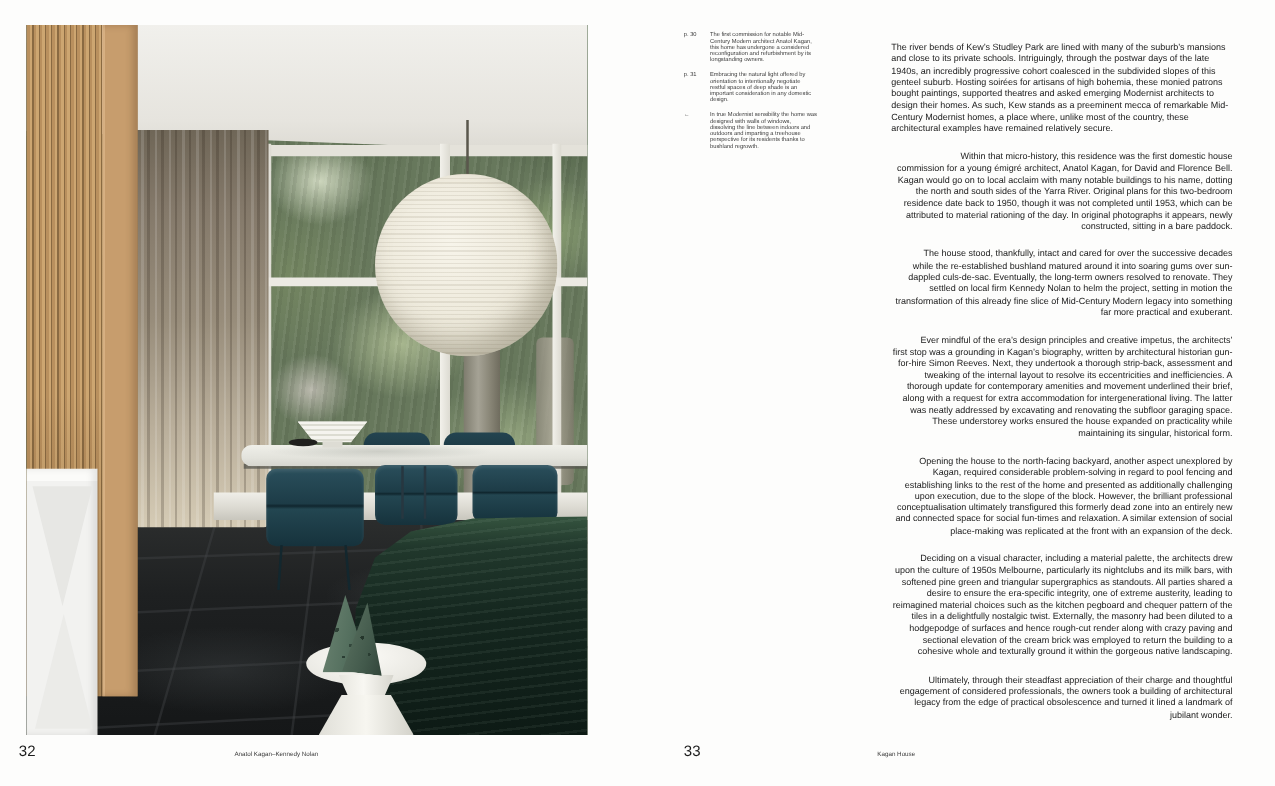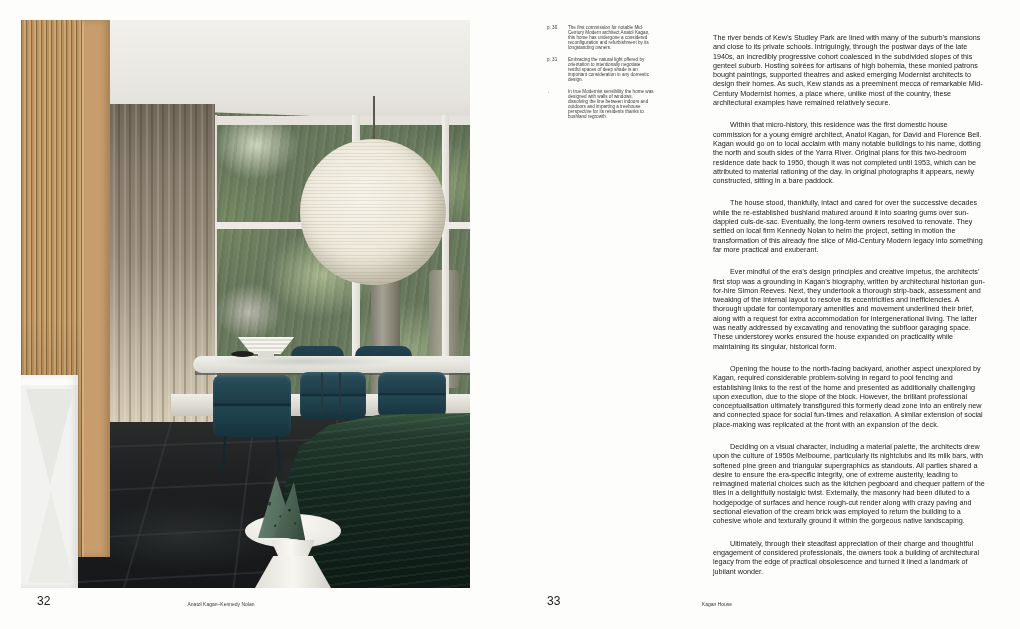--- a/index.html
+++ b/index.html
@@ -93,24 +93,24 @@
   .cone2{left:256px;top:462px;width:32px;height:57px;transform:rotate(7deg);clip-path:polygon(42% 0,100% 100%,0 100%);
     background:radial-gradient(2.5px 2.5px at 40% 50%,#25362c 60%,rgba(0,0,0,0) 61%),radial-gradient(2px 2px at 62% 72%,#2a3d32 60%,rgba(0,0,0,0) 61%),linear-gradient(100deg,#59705f 0%,#435a4c 60%,#32453a 100%);}
   
   .captions{left:547px;top:25px;width:150px;z-index:20;}
   .caption{display:grid;grid-template-columns:21px 1fr;margin-bottom:7px;font-size:4.6px;line-height:5px;color:#3a3a3a;}
   .caption .lbl{color:#3a3a3a;}
   .caption .txt{width:86px;}
   
   .article{left:700px;top:20px;width:299px;font-size:7.2px;line-height:9.3px;color:#212121;}
   .article p{margin:13px;}
-  .article p + p{text-indent:17px;}
+  .article p + p{text-indent:17px;text-align:right;}
   
   .pagenum{font-size:12px;letter-spacing:.2px;color:#1b1b1b;}
-  .pn-left{left:37px;top:594px;}
+  .pn-left{left:15px;top:594px;}
   .pn-right{left:547px;top:594px;}
   .foot-title{font-size:5px;color:#3a3a3a;text-align:center;}
   .ft-left{left:21px;top:601px;width:400px;}
   .ft-right{left:547px;top:601px;width:340px;}
 </style>
 </head>
 <body>
 
 <div class="abs photo">
   <div class="foliage"></div>

